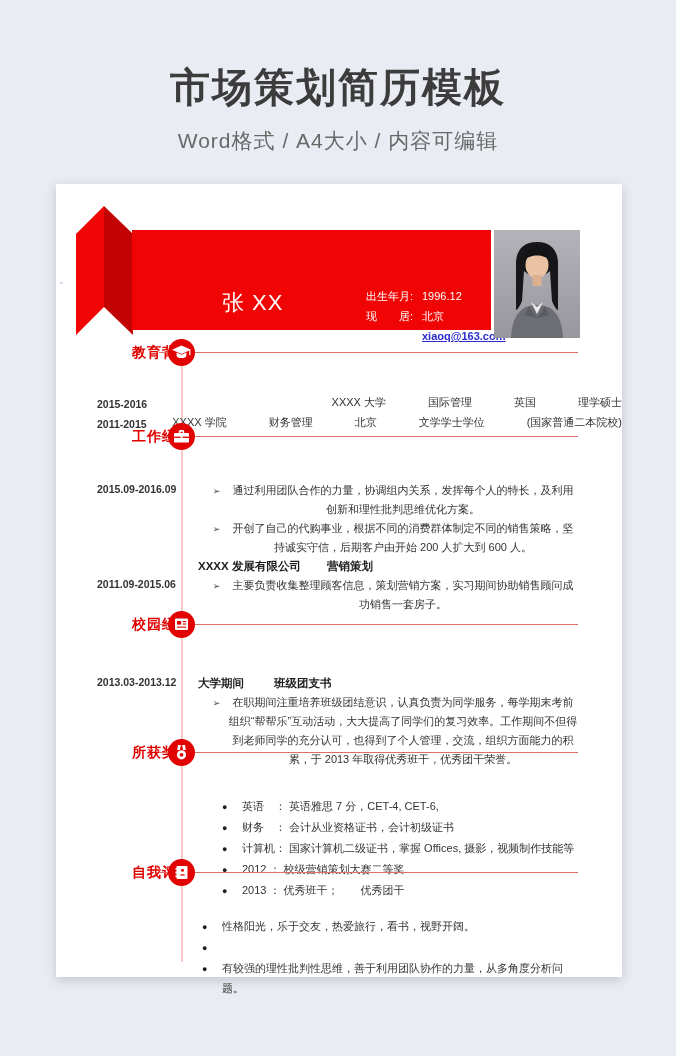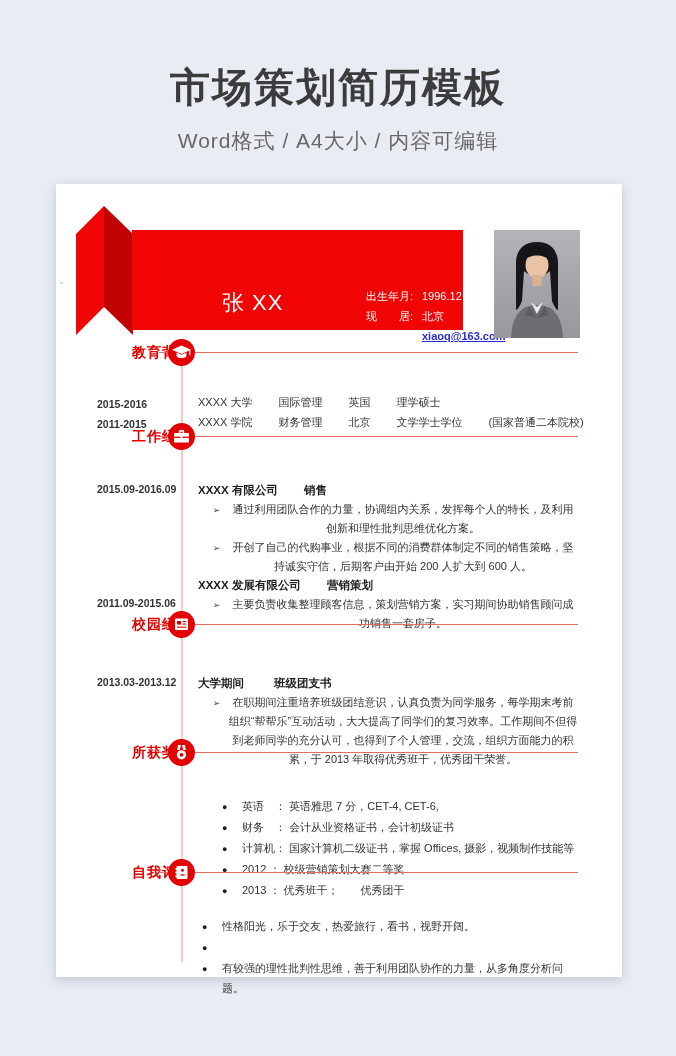--- a/index.html
+++ b/index.html
@@ -20,21 +20,21 @@
     position:absolute; left:56px; top:184px; width:566px; height:793px;
     background:#fff; box-shadow:0 3px 10px rgba(90,100,130,.28);
   }
   .stray-mark { position:absolute; left:4px; top:96px; font-size:9px; color:#9db4e6; }
 
   
   .ribbon-bright { position:absolute; left:0; top:0; width:96px; height:173px;
     clip-path:polygon(20px 50px,48px 22px,48px 123px,20px 151px); background:#f00404; }
   .ribbon-dark { position:absolute; left:0; top:0; width:96px; height:173px;
     clip-path:polygon(48px 22px,77px 50px,77px 151px,48px 123px); background:#c10303; }
-  .banner { position:absolute; left:76px; top:46px; width:331px; height:100px; background:#f00404; }
+  .banner { position:absolute; left:76px; top:46px; width:359px; height:100px; background:#f00404; }
   .banner-name { position:absolute; left:90px; top:58px; font-size:22px; color:#fff; letter-spacing:1px; }
   .banner-objective { position:absolute; left:90px; top:108px; font-size:12px; color:#fff; }
   .contact { position:absolute; left:234px; top:56px; }
   .contact-row { display:flex; height:20px; align-items:center; font-size:11px; color:#fff; }
   .contact-label { width:56px; white-space:pre; }
   .contact-value { }
   .contact-value.link { color:#2b2bd0; text-decoration:underline; font-weight:bold; }
 
   
   .photo { position:absolute; left:438px; top:46px; width:86px; height:108px; overflow:hidden; }
@@ -49,21 +49,21 @@
   .sec-line { position:absolute; left:103px; right:44px; top:13px; height:1px; background:#dd7066; }
   .sec-icon { position:absolute; left:112px; top:0; width:27px; height:27px; border-radius:50%;
     background:#e20202; display:flex; align-items:center; justify-content:center; }
   .sec-icon svg { width:27px; height:27px; display:block; }
 
   .date { position:absolute; left:41px; font-size:10.5px; font-weight:600; color:#333; white-space:nowrap; }
 
   
   .edu-rows { margin-top:26px; }
   .edu-row { position:relative; height:20px; line-height:20px; font-size:11px; }
-  .edu-fields { margin-left:142px; display:flex; gap:26px; white-space:nowrap; }
+  .edu-fields { margin-left:142px; display:flex; gap:42px; white-space:nowrap;justify-content:flex-end; }
 
   
   .xp-body { margin-top:31px;text-align:center; }
   .entry { position:relative; }
   .entry-title { margin-left:142px; line-height:19px; font-size:11.5px; font-weight:bold; color:#1d1d1d;
     display:flex; gap:26px; }
   .entry-title.wide-gap { gap:30px; }
   .bullets { margin-left:149px; margin-right:44px; }
   .bullet { display:flex; font-size:11px; line-height:19px; color:#333; }
   .bullet .mk { flex:none; width:23px; font-size:9px; padding-top:1px; color:#444; }
@@ -177,24 +177,20 @@
             <path d="M10.8 10.2V8.4c0-.8.6-1.4 1.4-1.4h2.6c.8 0 1.4.6 1.4 1.4v1.8h-1.6V8.7h-2.2v1.5z" fill="#fff"></path>
             <rect x="6" y="10" width="15" height="9.6" rx="1.2" fill="#fff"></rect>
             <rect x="6" y="13.6" width="15" height="1.3" fill="#e20202"></rect>
             <rect x="12.6" y="13" width="1.8" height="2.4" rx=".4" fill="#fff"></rect>
           </svg>
       </span>
     </div>
     <div class="xp-body">
       <div class="entry">
         <span class="date" style="top:2px">2015.09-2016.09</span>
-        <div class="entry-title">
-          <span>XXXX 有限公司</span>
-          <span>销售</span>
-        </div>
         <div class="bullets">
           <div class="bullet">
             <span class="mk">➢</span>
             <span>通过利用团队合作的力量，协调组内关系，发挥每个人的特长，及利用创新和理性批判思维优化方案。</span>
           </div>
           <div class="bullet">
             <span class="mk">➢</span>
             <span>开创了自己的代购事业，根据不同的消费群体制定不同的销售策略，坚持诚实守信，后期客户由开始 200 人扩大到 600 人。</span>
           </div>
         </div>

